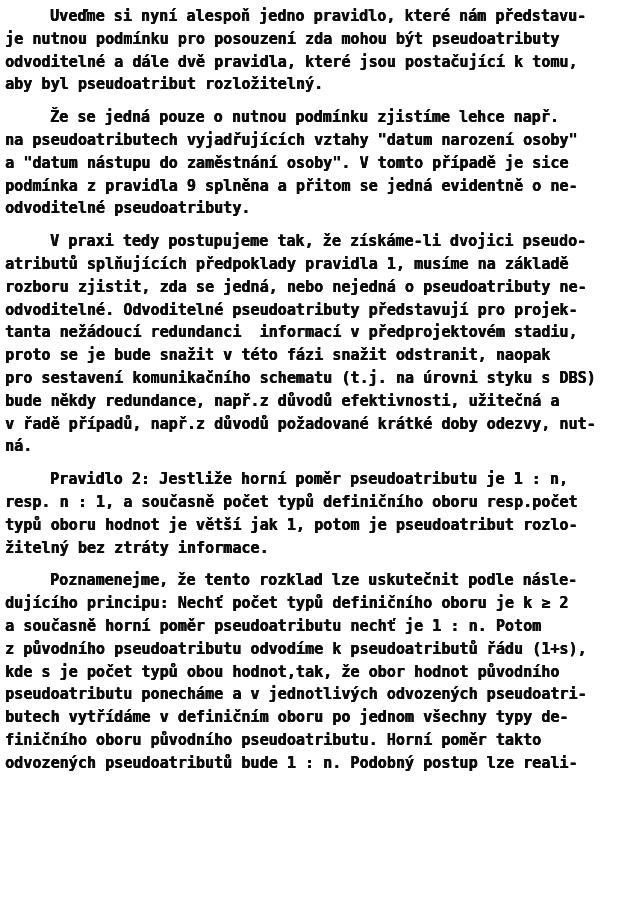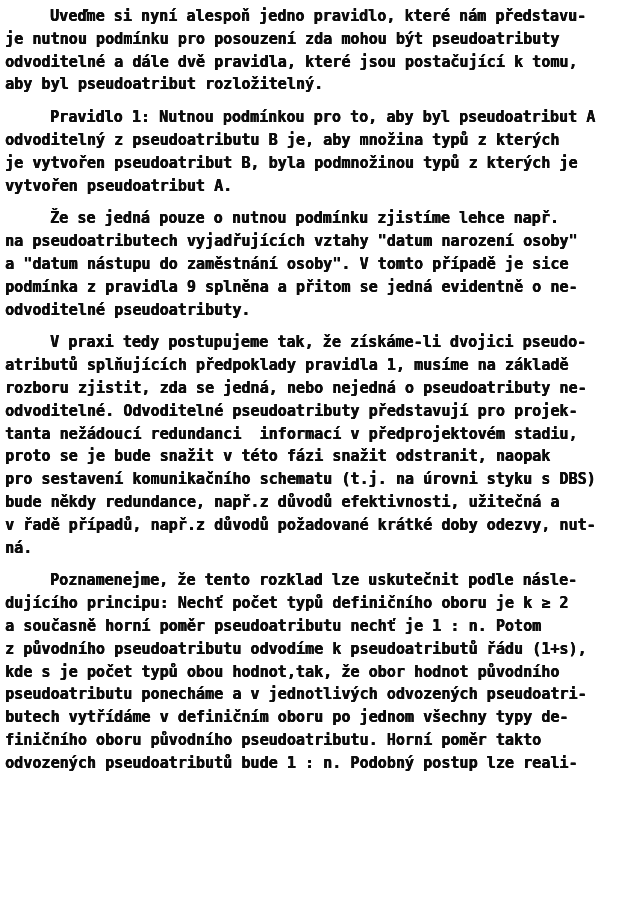--- a/index.html
+++ b/index.html
@@ -35,39 +35,39 @@
   }
 </style>
 </head>
 <body>
 
 <div class="page">
   <p class="para">Uveďme si nyní alespoň jedno pravidlo, které nám představu-
 je nutnou podmínku pro posouzení zda mohou být pseudoatributy
 odvoditelné a dále dvě pravidla, které jsou postačující k tomu,
 aby byl pseudoatribut rozložitelný.</p>
-  <p class="para">Pravidlo 1: Nutnou podmínkou pro to, aby byl pseudoatribut A
-odvoditelný z pseudoatributu B je, aby množina typů z kterých
-je vytvořen pseudoatribut B, byla podmnožinou typů z kterých je
-vytvořen pseudoatribut A.</p>
   <p class="para">Že se jedná pouze o nutnou podmínku zjistíme lehce např.
 na pseudoatributech vyjadřujících vztahy "datum narození osoby"
 a "datum nástupu do zaměstnání osoby". V tomto případě je sice
 podmínka z pravidla 9 splněna a přitom se jedná evidentně o ne-
 odvoditelné pseudoatributy.</p>
   <p class="para">V praxi tedy postupujeme tak, že získáme-li dvojici pseudo-
 atributů splňujících předpoklady pravidla 1, musíme na základě
 rozboru zjistit, zda se jedná, nebo nejedná o pseudoatributy ne-
 odvoditelné. Odvoditelné pseudoatributy představují pro projek-
 tanta nežádoucí redundanci  informací v předprojektovém stadiu,
 proto se je bude snažit v této fázi snažit odstranit, naopak
 pro sestavení komunikačního schematu (t.j. na úrovni styku s DBS)
 bude někdy redundance, např.z důvodů efektivnosti, užitečná a
 v řadě případů, např.z důvodů požadované krátké doby odezvy, nut-
 ná.</p>
+  <p class="para">Pravidlo 2: Jestliže horní poměr pseudoatributu je 1 : n,
+resp. n : 1, a současně počet typů definičního oboru resp.počet
+typů oboru hodnot je větší jak 1, potom je pseudoatribut rozlo-
+žitelný bez ztráty informace.</p>
   <p class="para">Poznamenejme, že tento rozklad lze uskutečnit podle násle-
 dujícího principu: Nechť počet typů definičního oboru je k ≥ 2
 a současně horní poměr pseudoatributu nechť je 1 : n. Potom
 z původního pseudoatributu odvodíme k pseudoatributů řádu (1+s),
 kde s je počet typů obou hodnot,tak, že obor hodnot původního
 pseudoatributu ponecháme a v jednotlivých odvozených pseudoatri-
 butech vytřídáme v definičním oboru po jednom všechny typy de-
 finičního oboru původního pseudoatributu. Horní poměr takto
 odvozených pseudoatributů bude 1 : n. Podobný postup lze reali-</p>
 </div>

